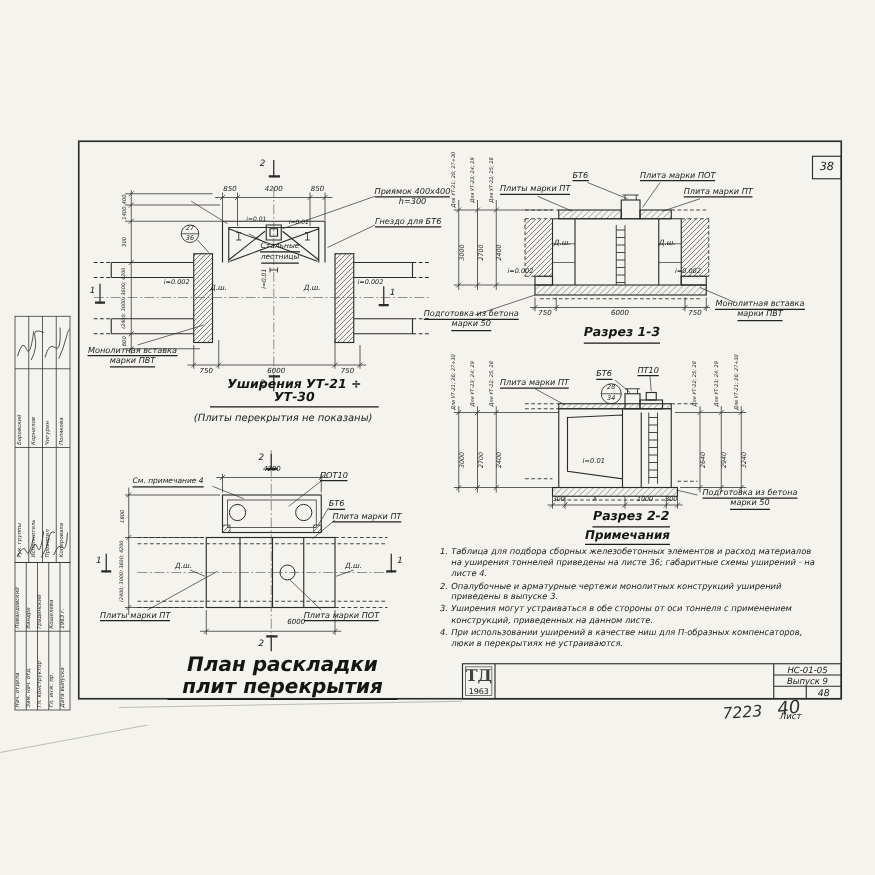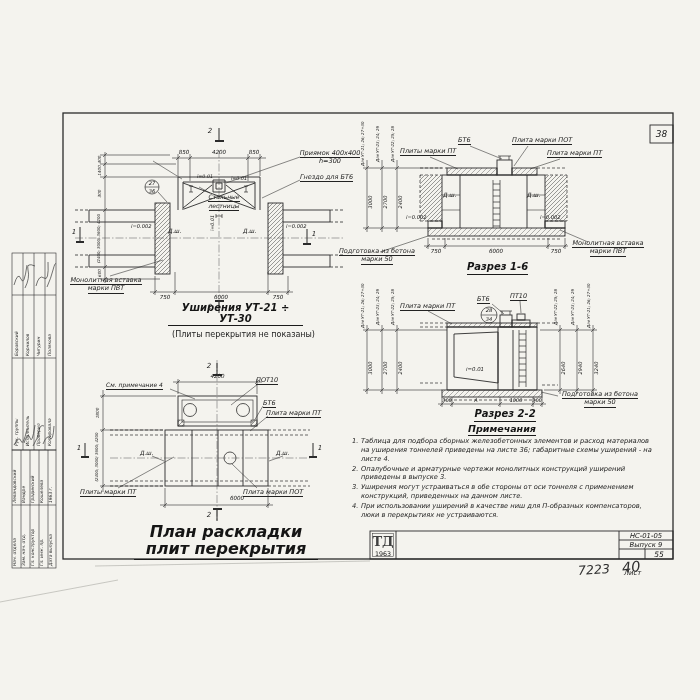--- a/index.html
+++ b/index.html
@@ -7,21 +7,21 @@
         font-family:"DejaVu Sans",sans-serif;color:#1d1d1d;}
   #linework{position:absolute;left:0;top:0;z-index:1;}
   .lbl{position:absolute;z-index:3;font-style:italic;font-size:6.5px;line-height:1.18;
        color:#1a1a1a;white-space:nowrap;}
   .lbl.c{text-align:center;white-space:normal;}
   .ul{border-bottom:.8px solid #222;padding-bottom:.5px;display:inline-block;line-height:1.05;}
   .dim{position:absolute;z-index:3;font-style:italic;font-size:5.6px;text-align:center;color:#1a1a1a;}
   .dtitle{position:absolute;z-index:3;font-style:italic;font-weight:bold;font-size:10px;
           text-align:center;color:#151515;}
   .dtitle .ul{border-bottom:1.1px solid #1a1a1a;padding-bottom:1px;}
-  .sub{position:absolute;z-index:3;font-size:8px;text-align:right;color:#1a1a1a;}
+  .sub{position:absolute;z-index:3;font-style:italic;font-size:8px;text-align:left;color:#1a1a1a;}
   .rv{position:absolute;z-index:3;transform-origin:0 0;transform:rotate(-90deg);
       font-style:italic;font-size:5px;line-height:1;white-space:nowrap;color:#1a1a1a;text-align:center;}
   .rvl{font-size:4px;}
   .rvc{font-size:3.9px;}
   .stamp-t{position:absolute;z-index:3;transform-origin:0 0;transform:rotate(-90deg);
       font-style:italic;font-size:4.4px;line-height:1;white-space:nowrap;color:#2a2a2a;}
   .tb-title{position:absolute;z-index:3;font-style:italic;font-size:10px;text-align:center;color:#151515;}
   .tb-cell{position:absolute;z-index:3;font-style:italic;font-size:6.8px;text-align:center;color:#151515;}
   .logo-td{position:absolute;z-index:3;font-family:"DejaVu Serif",serif;font-weight:bold;
            font-size:13px;text-align:center;color:#404040;}
@@ -192,21 +192,21 @@
     <path d="M217 360 V522 M110 458 H310"></path>
   </g>
 </svg>
 
 <div class="corner" style="left:650px;top:129px;width:23px;">38</div>
 <div class="logo-td" style="left:372px;top:534px;width:22px;">ТД</div>
 <div class="logo-yr" style="left:372px;top:550px;width:22px;">1963</div>
 <div class="tb-cell" style="left:620px;top:532px;width:52px;">НС-01-05</div>
 <div class="tb-cell" style="left:620px;top:541px;width:52px;">Выпуск 9</div>
 <div class="tb-cell" style="left:620px;top:569px;width:25px;">Лист</div>
-<div class="tb-cell" style="left:646px;top:550px;width:26px;font-size:7.5px;">55</div>
+<div class="tb-cell" style="left:646px;top:550px;width:26px;font-size:7.5px;">48</div>
 <div class="hand" style="left:578px;top:562px;font-size:12.5px;transform:rotate(-4deg);">7223</div>
 <div class="hand" style="left:622px;top:559px;font-size:14.5px;transform:rotate(-6deg);">40</div>
 
 <div class="stamp-t" style="left:15px;top:356px;">Боровский</div>
 <div class="stamp-t" style="left:26px;top:356px;">Корнилов</div>
 <div class="stamp-t" style="left:37px;top:356px;">Чигурин</div>
 <div class="stamp-t" style="left:48px;top:356px;">Полякова</div>
 <div class="stamp-t" style="left:15px;top:446px;">Рук. группы</div>
 <div class="stamp-t" style="left:26px;top:446px;">Исполнитель</div>
 <div class="stamp-t" style="left:37px;top:446px;">Проверил</div>
@@ -293,21 +293,21 @@
 <div class="rv rvl" style="left:361px;top:166px;width:44px;">Для УТ-21; 26; 27÷30</div>
 <div class="rv rvl" style="left:376px;top:166px;width:44px;">Для УТ-23; 24; 29</div>
 <div class="rv rvl" style="left:391px;top:166px;width:44px;">Для УТ-22; 25; 28</div>
 <div class="rv" style="left:368px;top:222px;width:40px;">3000</div>
 <div class="rv" style="left:383px;top:222px;width:40px;">2700</div>
 <div class="rv" style="left:398px;top:222px;width:40px;">2400</div>
 <div class="dim" style="left:429px;top:248px;width:14px;">750</div>
 <div class="dim" style="left:484px;top:248px;width:24px;">6000</div>
 <div class="dim" style="left:549px;top:248px;width:14px;">750</div>
 <div class="dtitle" style="left:455px;top:261px;width:85px;">
-  <span class="ul">Разрез 1-6</span>
+  <span class="ul">Разрез 1-3</span>
 </div>
 
 <div class="lbl" style="left:400px;top:303px;">
   <span class="ul">Плита марки ПТ</span>
 </div>
 <div class="lbl" style="left:477px;top:296px;">
   <span class="ul">БТ6</span>
 </div>
 <div class="lbl" style="left:510px;top:293px;">
   <span class="ul">ПТ10</span>

